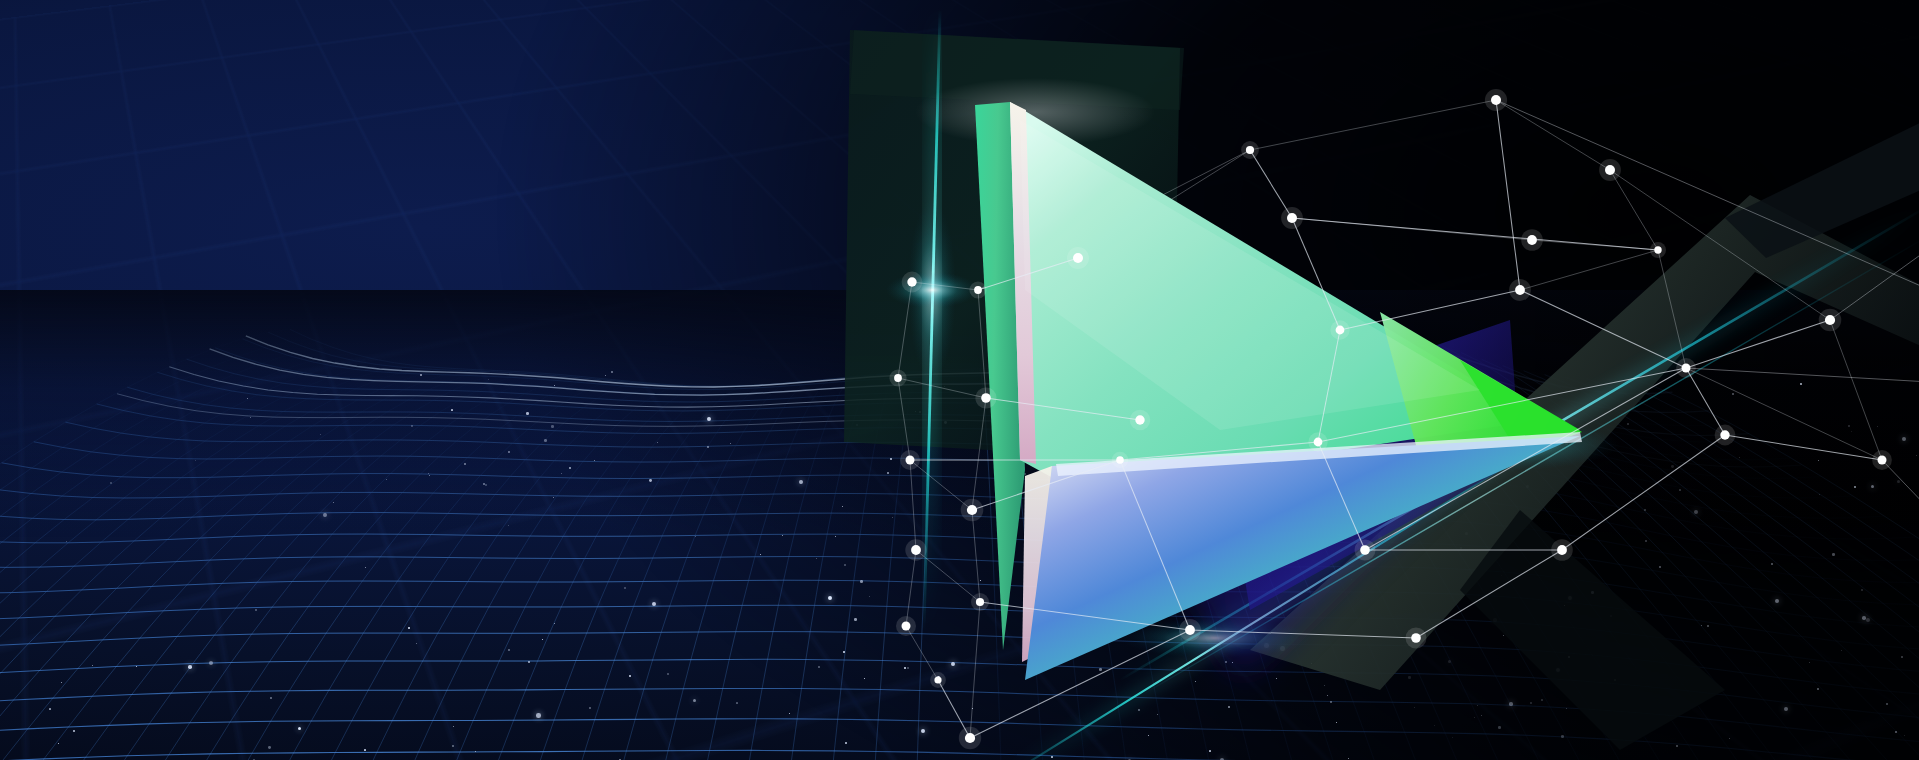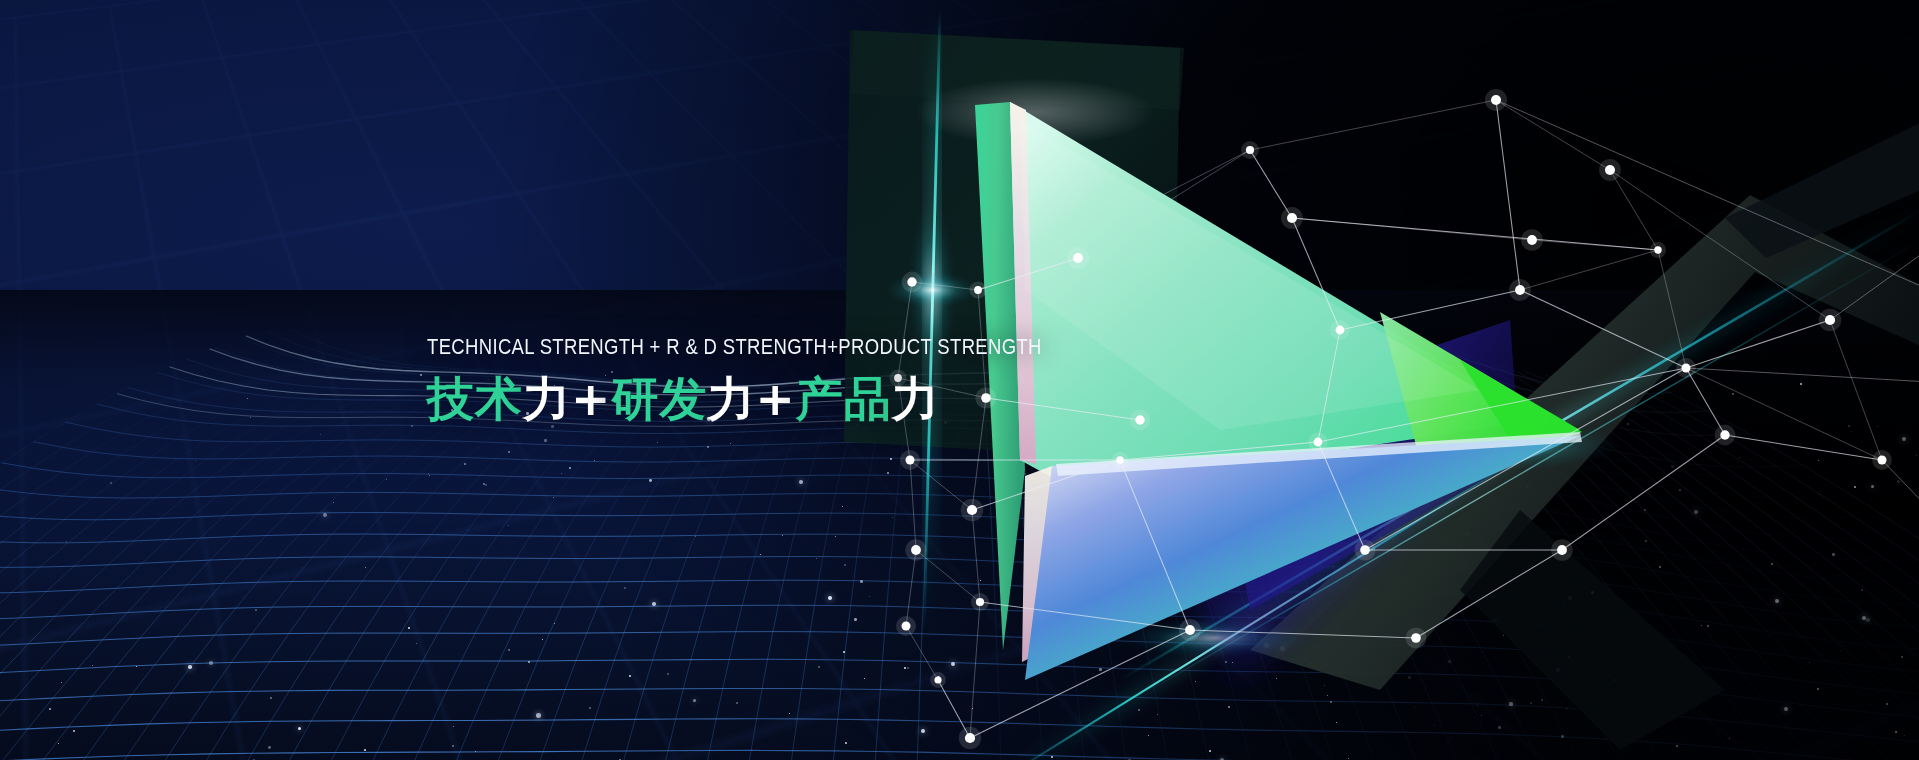--- a/index.html
+++ b/index.html
@@ -710,18 +710,14 @@
           <circle cx="370" cy="640" r="10.9" fill="#ffffff" opacity=".13"></circle>
           <circle cx="370" cy="640" r="4.9" fill="#ffffff"></circle>
           <circle cx="596" cy="648" r="10.5" fill="#ffffff" opacity=".13"></circle>
           <circle cx="596" cy="648" r="4.8" fill="#ffffff"></circle>
           <circle cx="742" cy="560" r="10.8" fill="#ffffff" opacity=".13"></circle>
           <circle cx="742" cy="560" r="4.9" fill="#ffffff"></circle>
         </g>
     </svg>
   </div>
 
-  <div id="copy">
-    <div id="eyebrow">TECHNICAL STRENGTH + R &amp; D STRENGTH+PRODUCT STRENGTH</div>
-    <div id="headline"><span class="g">技术</span><span class="w">力</span><span class="w">+</span><span class="g">研发</span><span class="w">力</span><span class="w">+</span><span class="g">产品</span><span class="w">力</span></div>
-  </div>
 
 </div>
 
 </body></html>

